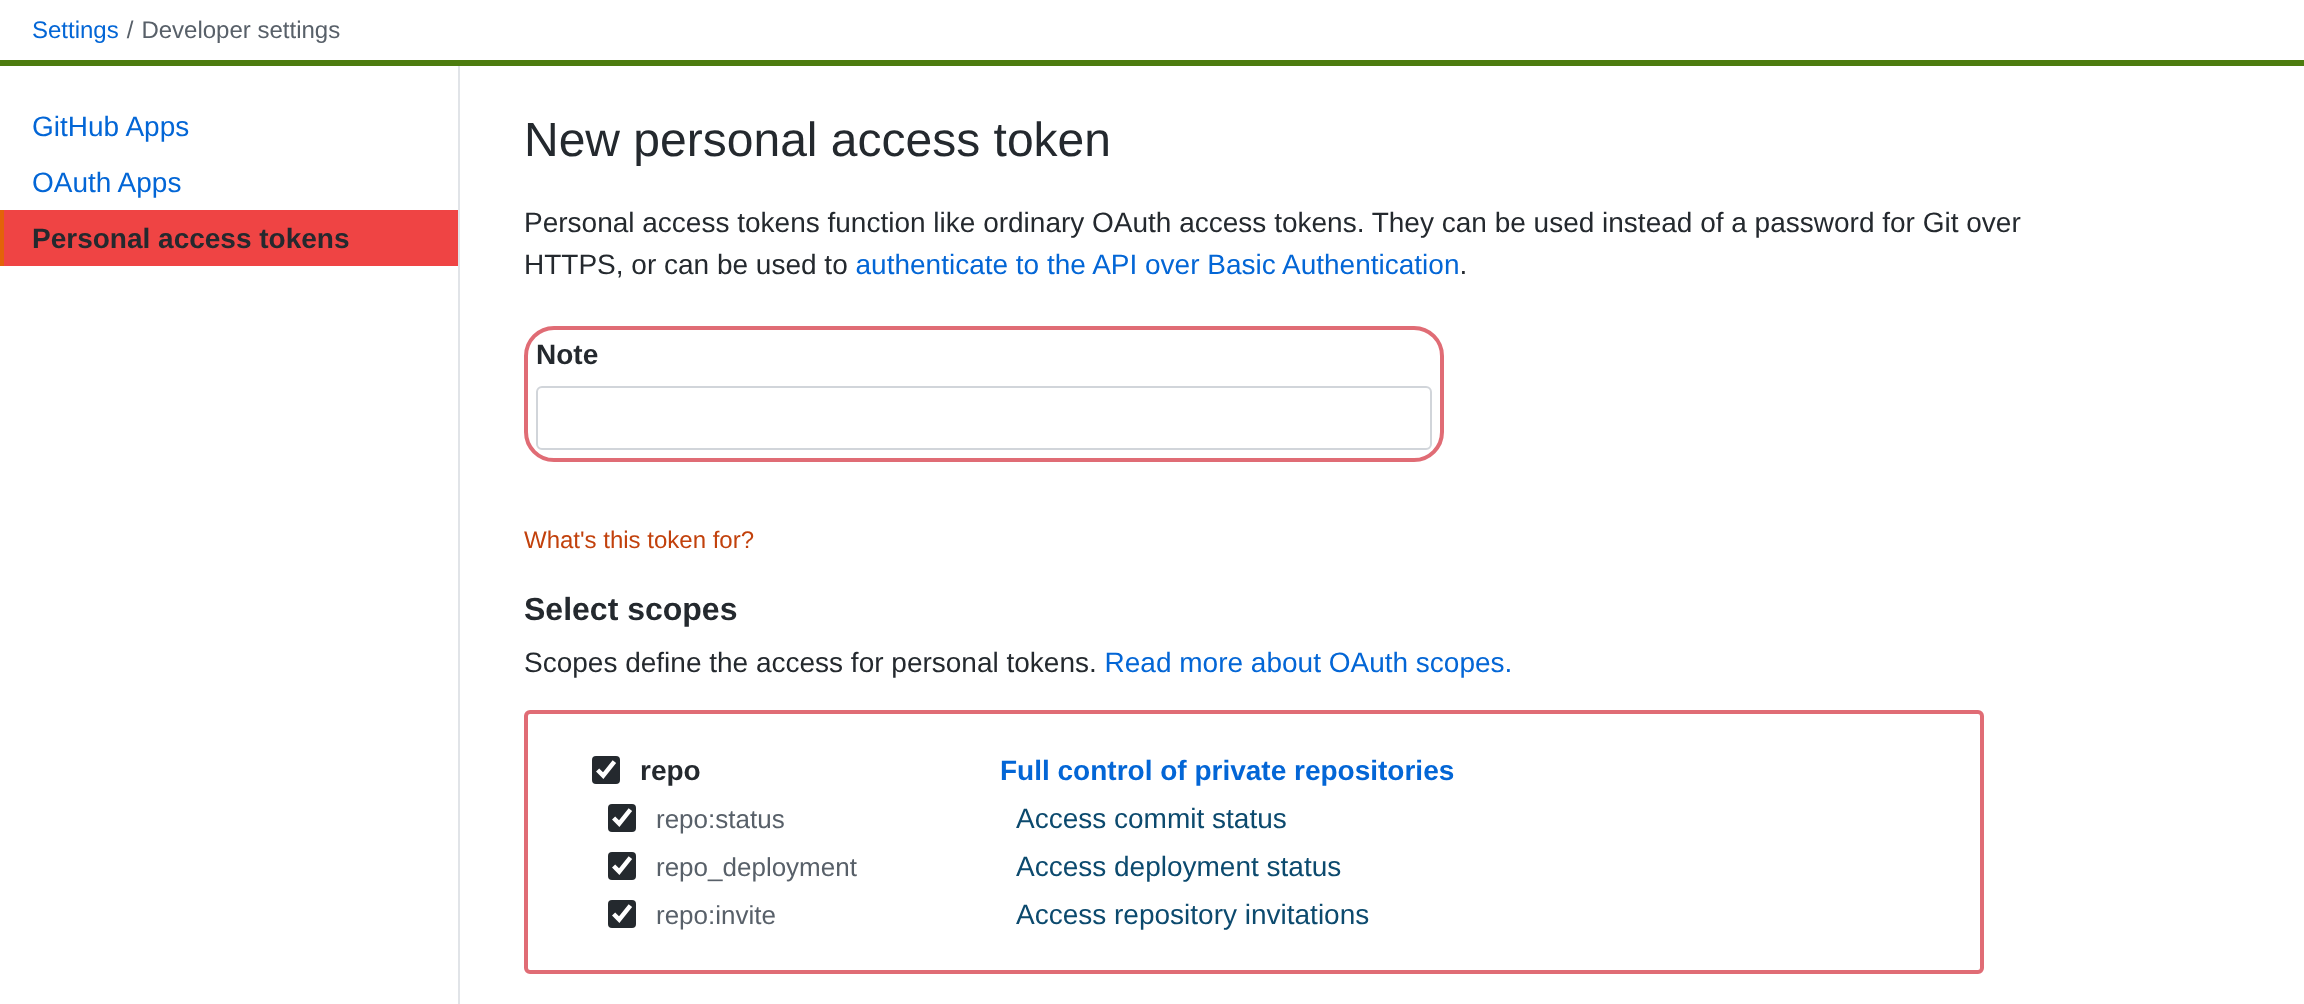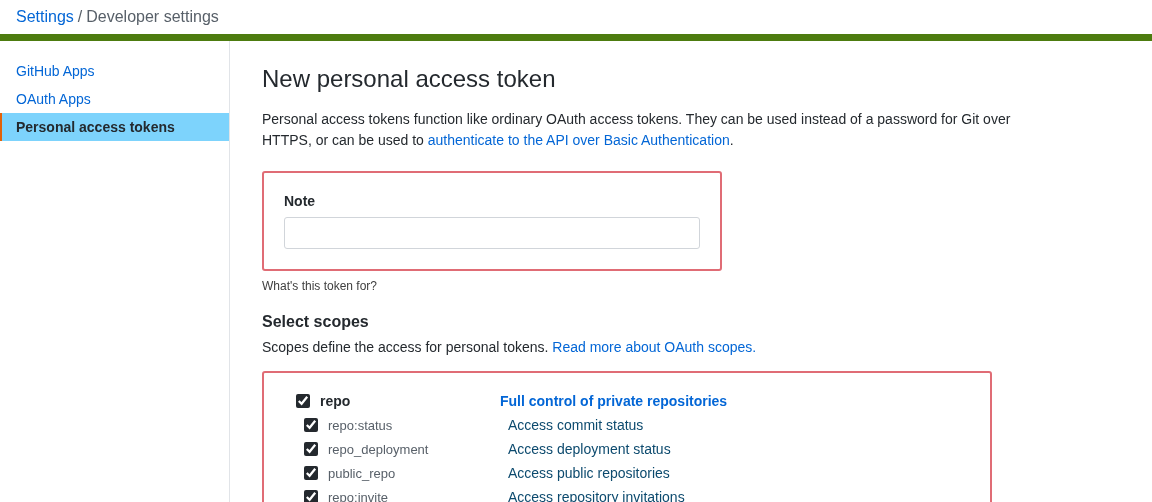--- a/index.html
+++ b/index.html
@@ -4,22 +4,22 @@
   <style>
     * { box-sizing: border-box; margin: 0; padding: 0; }
     body {
       font-family: -apple-system, BlinkMacSystemFont, "Segoe UI", Helvetica, Arial, sans-serif;
       font-size: 14px;
       color: #24292e;
       background: #fff;
     }
     .breadcrumb-bar {
       padding: 8px 16px;
-      border-bottom: 7px solid #4d7c0f;
-      font-size: 16px;
+      border-bottom: 3px solid #4d7c0f;
+      font-size: 12px;
       color: #586069;
       display: flex;
       align-items: flex-start;
       gap: 4px;
     }
     .breadcrumb-bar a {
       color: #0366d6;
       text-decoration: none;
     }
     .breadcrumb-sep { color: #586069; }
@@ -37,21 +37,21 @@
       display: block;
       padding: 6px 16px;
       color: #0366d6;
       text-decoration: none;
       font-size: 14px;
       cursor: pointer;
     }
     .sidebar-item.active {
       color: #24292e;
       font-weight: 600;
-      background: #7dd3fc;
+      background: #ef4444;
       border-left: 2px solid #e36209;
       padding-left: 14px;
     }
     .main-content {
       flex: 1;
       padding: 24px 32px;
       max-width: 920px;
     }
     .page-title {
       font-size: 24px;
@@ -65,44 +65,44 @@
       margin-bottom: 20px;
       line-height: 1.5;
       max-width: 750px;
     }
     .description a {
       color: #0366d6;
       text-decoration: none;
     }
     .note-section {
       border: 2px solid #e06c75;
-      border-radius: 3px;
-      padding: 20px;
-      margin-bottom: 8px;
+      border-radius: 15px;
+      padding: 4px;
+      margin-bottom: 32px;
       max-width: 460px;
     }
     .note-label {
       font-size: 14px;
       font-weight: 600;
       margin-bottom: 8px;
       color: #24292e;
     }
     .note-input {
       width: 100%;
       padding: 6px 8px;
       border: 1px solid #d1d5da;
       border-radius: 3px;
       font-size: 14px;
       color: #24292e;
       outline: none;
       height: 32px;
     }
     .token-hint {
       font-size: 12px;
-      color: #404040;
+      color: #c2410c;
       margin-top: 4px;
     }
     .scopes-title {
       font-size: 16px;
       font-weight: 600;
       margin-bottom: 8px;
       margin-top: 20px;
     }
     .scopes-description {
       font-size: 14px;
@@ -205,25 +205,20 @@
         <span class="scope-name child-name">repo:status</span>
         <span class="scope-desc">Access commit status</span>
       </div>
 
       <div class="scope-row child">
         <input type="checkbox" class="scope-checkbox" checked="" style="">
         <span class="scope-name child-name">repo_deployment</span>
         <span class="scope-desc">Access deployment status</span>
       </div>
 
-      <div class="scope-row child">
-        <input type="checkbox" class="scope-checkbox" checked="" style="">
-        <span class="scope-name child-name">public_repo</span>
-        <span class="scope-desc">Access public repositories</span>
-      </div>
 
       <div class="scope-row child">
         <input type="checkbox" class="scope-checkbox" checked="" style="">
         <span class="scope-name child-name">repo:invite</span>
         <span class="scope-desc">Access repository invitations</span>
       </div>
     </div>
   </main>
 </div>
 

